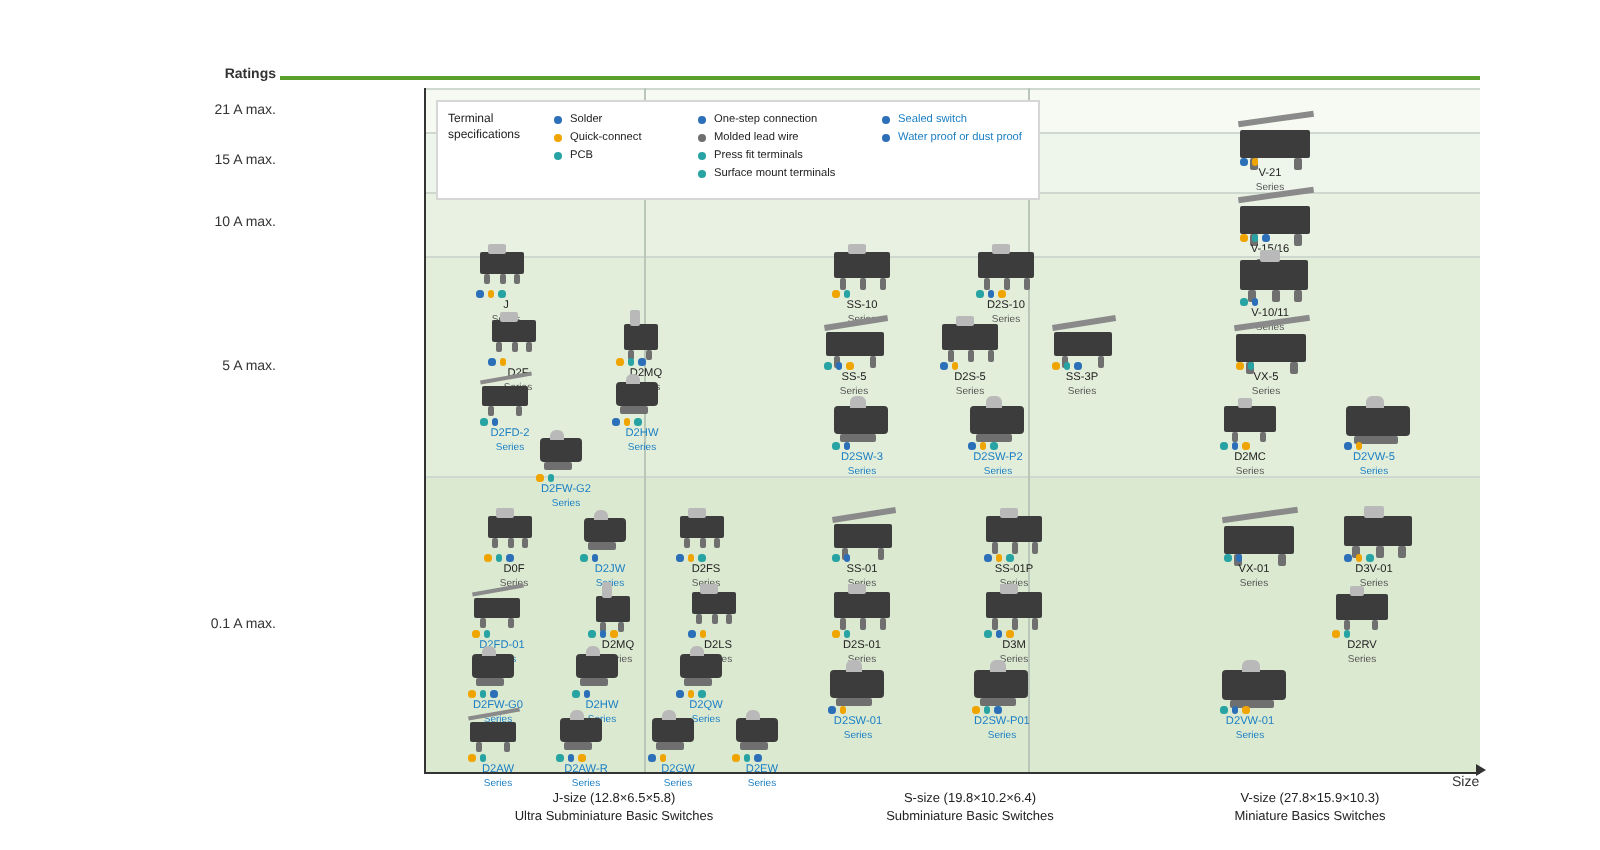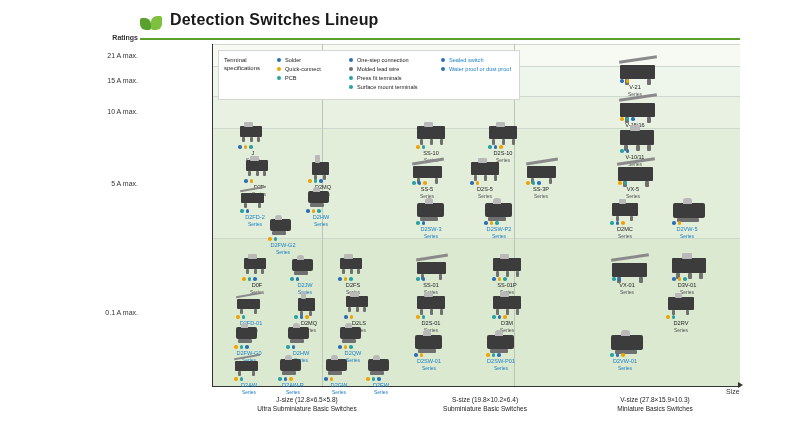--- a/index.html
+++ b/index.html
@@ -63,27 +63,20 @@
   .body-dk{background:#3c3c3c;}
   .body-md{background:#6f6f6f;}
   .body-lt{background:#b9b9b9;}
   .lever{position:absolute;background:#8a8a8a;}
 </style>
 </head>
 <body>
 
 <div class="page">
 
-  <div class="header">
-    <div class="leaf">
-      <div class="l1"></div>
-        <div class="l2"></div>
-    </div>
-    <div class="header-title">Detection Switches Lineup</div>
-  </div>
   <div class="header-rule"></div>
 
   <div class="chart">
 
     <div class="band-bg" style="top:0px;height:22px;background:#f6faf3;"></div>
     <div class="band-bg" style="top:22px;height:30px;background:#eef5ea;"></div>
     <div class="band-bg" style="top:52px;height:32px;background:#e8f1e2;"></div>
     <div class="band-bg" style="top:84px;height:110px;background:#e2eeda;"></div>
     <div class="band-bg" style="top:194px;height:148px;background:#dbe9d1;"></div>
 

